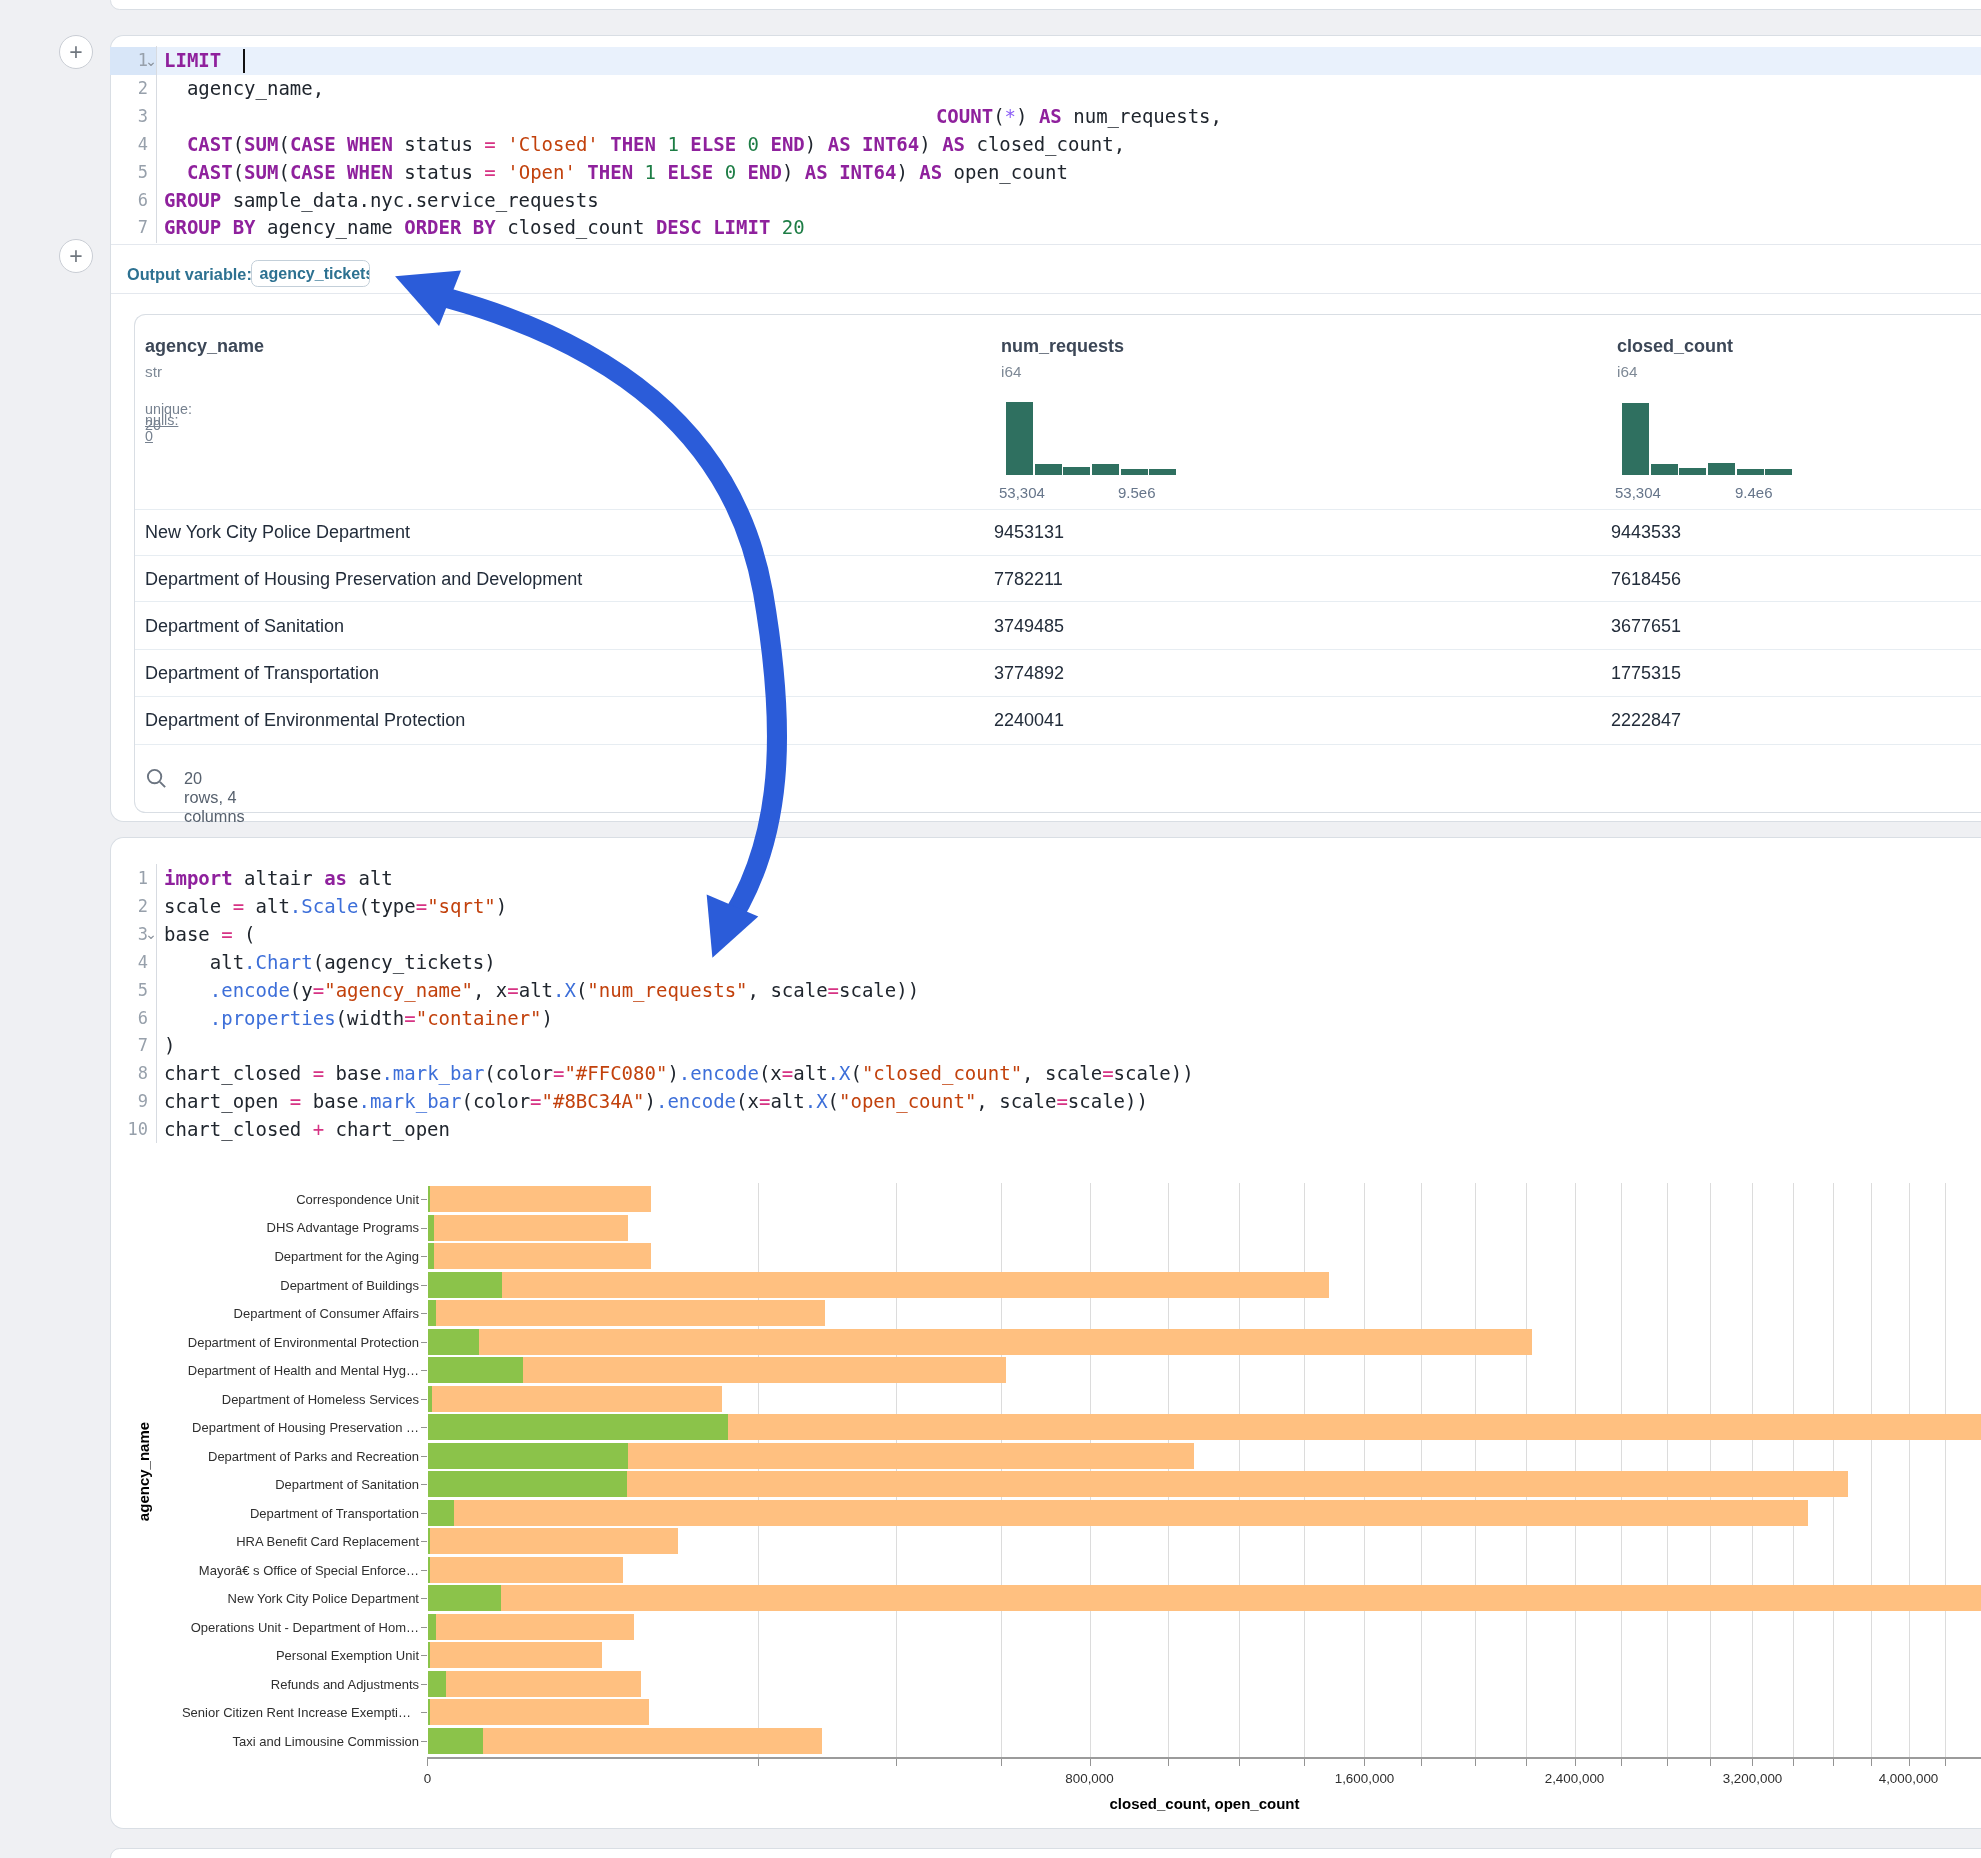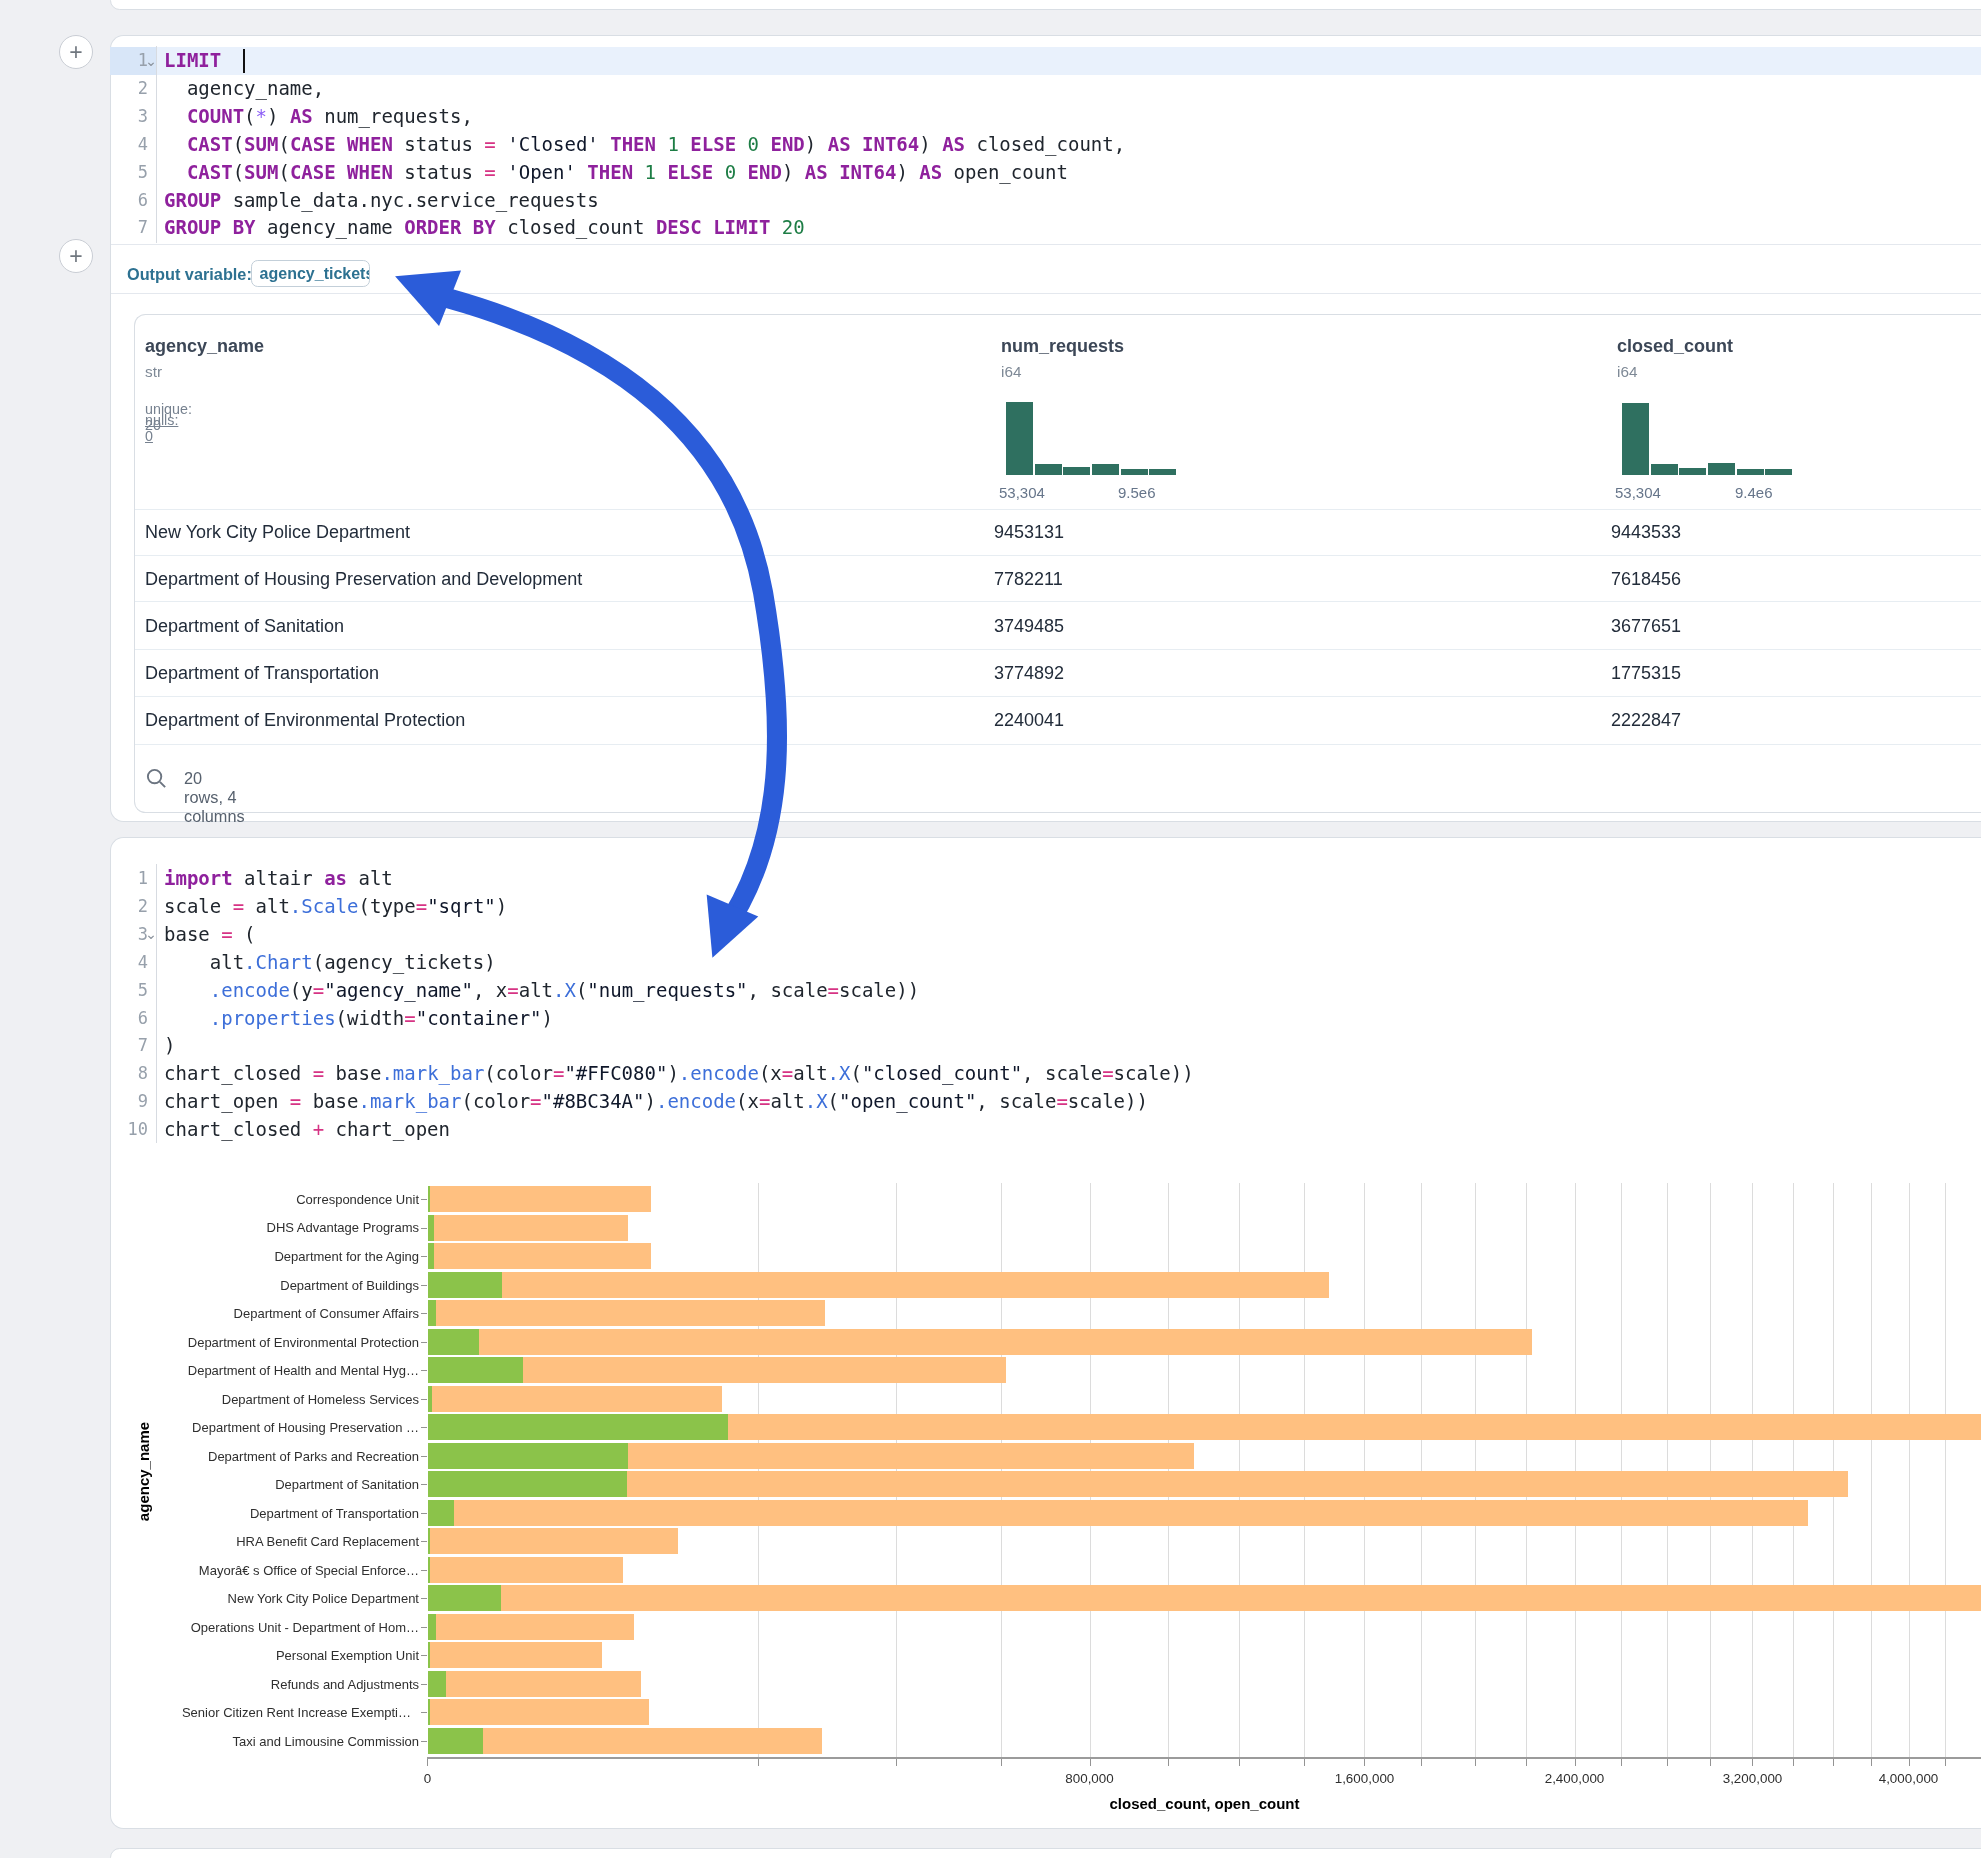--- a/index.html
+++ b/index.html
@@ -10,21 +10,21 @@
   }
   .card{position:absolute;background:#fff;border:1.4px solid #d9dee4;}
   .lcard{border-radius:13.4px 0 0 13.4px;border-right:none;}
   .code-area{position:absolute;font-family:"DejaVu Sans Mono",monospace;font-size:19px;}
   .code-line{position:absolute;left:0;height:28px;line-height:28px;white-space:pre;width:100%;}
   .ln{position:absolute;width:38px;text-align:right;color:#97a0ab;font-size:17px;line-height:28px;height:28px;font-family:"DejaVu Sans Mono",monospace;}
   .gutter-sep{position:absolute;width:1.4px;background:#d7dbe1;}
   .hl-row{position:absolute;background:#e9f1fc;}
   .hl-gutter{position:absolute;background:#d8e6f8;}
   .tok-kw{color:#8f219d;font-weight:bold;}
-  .tok-str{color:#0f172a;}
+  .tok-str{color:#c2410c;}
   .tok-num{color:#1d7d45;}
   .tok-fn{color:#3d6fd9;}
   .tok-op{color:#d63384;}
   .tok-star{color:#8b5cf6;}
   .tok-d{color:#20262e;}
   .cursor{position:absolute;width:1.9px;height:24px;background:#111;}
   .chev{position:absolute;color:#8b939d;font-size:14.3px;line-height:14.3px;}
   .plusbtn{position:absolute;width:34px;height:34px;border-radius:50%;background:#fff;border:1.4px solid #c9cdd4;color:#70777f;
     font-size:23px;line-height:32px;text-align:center;box-sizing:border-box;}
   .divider{position:absolute;height:1.4px;background:#e4e8ee;}
@@ -68,21 +68,21 @@
       <div class="ln" style="top: 28px; left: 0px;">2</div>
       <div class="ln" style="top: 56px; left: 0px;">3</div>
       <div class="ln" style="top: 84px; left: 0px;">4</div>
       <div class="ln" style="top: 112px; left: 0px;">5</div>
       <div class="ln" style="top: 140px; left: 0px;">6</div>
       <div class="ln" style="top: 167px; left: 0px;">7</div>
     </div>
   <div id="sql-code" class="code-area" style="left:54px;top:0;width:1807px;">
       <div class="code-line" style="top: 0px;"><span class="tok-kw">LIMIT</span><span class="tok-d"> </span></div>
       <div class="code-line" style="top: 28px;"><span class="tok-d">  agency_name,</span></div>
-      <div class="code-line" style="top: 56px;"><span class="tok-d">  </span><span class="tok-kw">COUNT</span><span class="tok-d">(</span><span class="tok-star">*</span><span class="tok-d">) </span><span class="tok-kw">AS</span><span class="tok-d"> num_requests,</span></div>
+      <div class="code-line" style="top: 56px; text-align: center;"><span class="tok-d">  </span><span class="tok-kw">COUNT</span><span class="tok-d">(</span><span class="tok-star">*</span><span class="tok-d">) </span><span class="tok-kw">AS</span><span class="tok-d"> num_requests,</span></div>
       <div class="code-line" style="top: 84px;"><span class="tok-d">  </span><span class="tok-kw">CAST</span><span class="tok-d">(</span><span class="tok-kw">SUM</span><span class="tok-d">(</span><span class="tok-kw">CASE WHEN</span><span class="tok-d"> status </span><span class="tok-op">=</span><span class="tok-d"> </span><span class="tok-str">'Closed'</span><span class="tok-d"> </span><span class="tok-kw">THEN</span><span class="tok-d"> </span><span class="tok-num">1</span><span class="tok-d"> </span><span class="tok-kw">ELSE</span><span class="tok-d"> </span><span class="tok-num">0</span><span class="tok-d"> </span><span class="tok-kw">END</span><span class="tok-d">) </span><span class="tok-kw">AS</span><span class="tok-d"> </span><span class="tok-kw">INT64</span><span class="tok-d">) </span><span class="tok-kw">AS</span><span class="tok-d"> closed_count,</span></div>
       <div class="code-line" style="top: 112px;"><span class="tok-d">  </span><span class="tok-kw">CAST</span><span class="tok-d">(</span><span class="tok-kw">SUM</span><span class="tok-d">(</span><span class="tok-kw">CASE WHEN</span><span class="tok-d"> status </span><span class="tok-op">=</span><span class="tok-d"> </span><span class="tok-str">'Open'</span><span class="tok-d"> </span><span class="tok-kw">THEN</span><span class="tok-d"> </span><span class="tok-num">1</span><span class="tok-d"> </span><span class="tok-kw">ELSE</span><span class="tok-d"> </span><span class="tok-num">0</span><span class="tok-d"> </span><span class="tok-kw">END</span><span class="tok-d">) </span><span class="tok-kw">AS</span><span class="tok-d"> </span><span class="tok-kw">INT64</span><span class="tok-d">) </span><span class="tok-kw">AS</span><span class="tok-d"> open_count</span></div>
       <div class="code-line" style="top: 140px;"><span class="tok-kw">GROUP</span><span class="tok-d"> sample_data.nyc.service_requests</span></div>
       <div class="code-line" style="top: 167px;"><span class="tok-kw">GROUP BY</span><span class="tok-d"> agency_name </span><span class="tok-kw">ORDER BY</span><span class="tok-d"> closed_count </span><span class="tok-kw">DESC</span><span class="tok-d"> </span><span class="tok-kw">LIMIT</span><span class="tok-d"> </span><span class="tok-num">20</span></div>
     </div>
   <div class="chev" style="left:35px;top:7.6px;">⌄</div>
   <div class="cursor" style="left:133px;top:2.9px;"></div>
 </div>
 
 <div class="divider" style="left:111px;top:244px;width:1871px;"></div>

